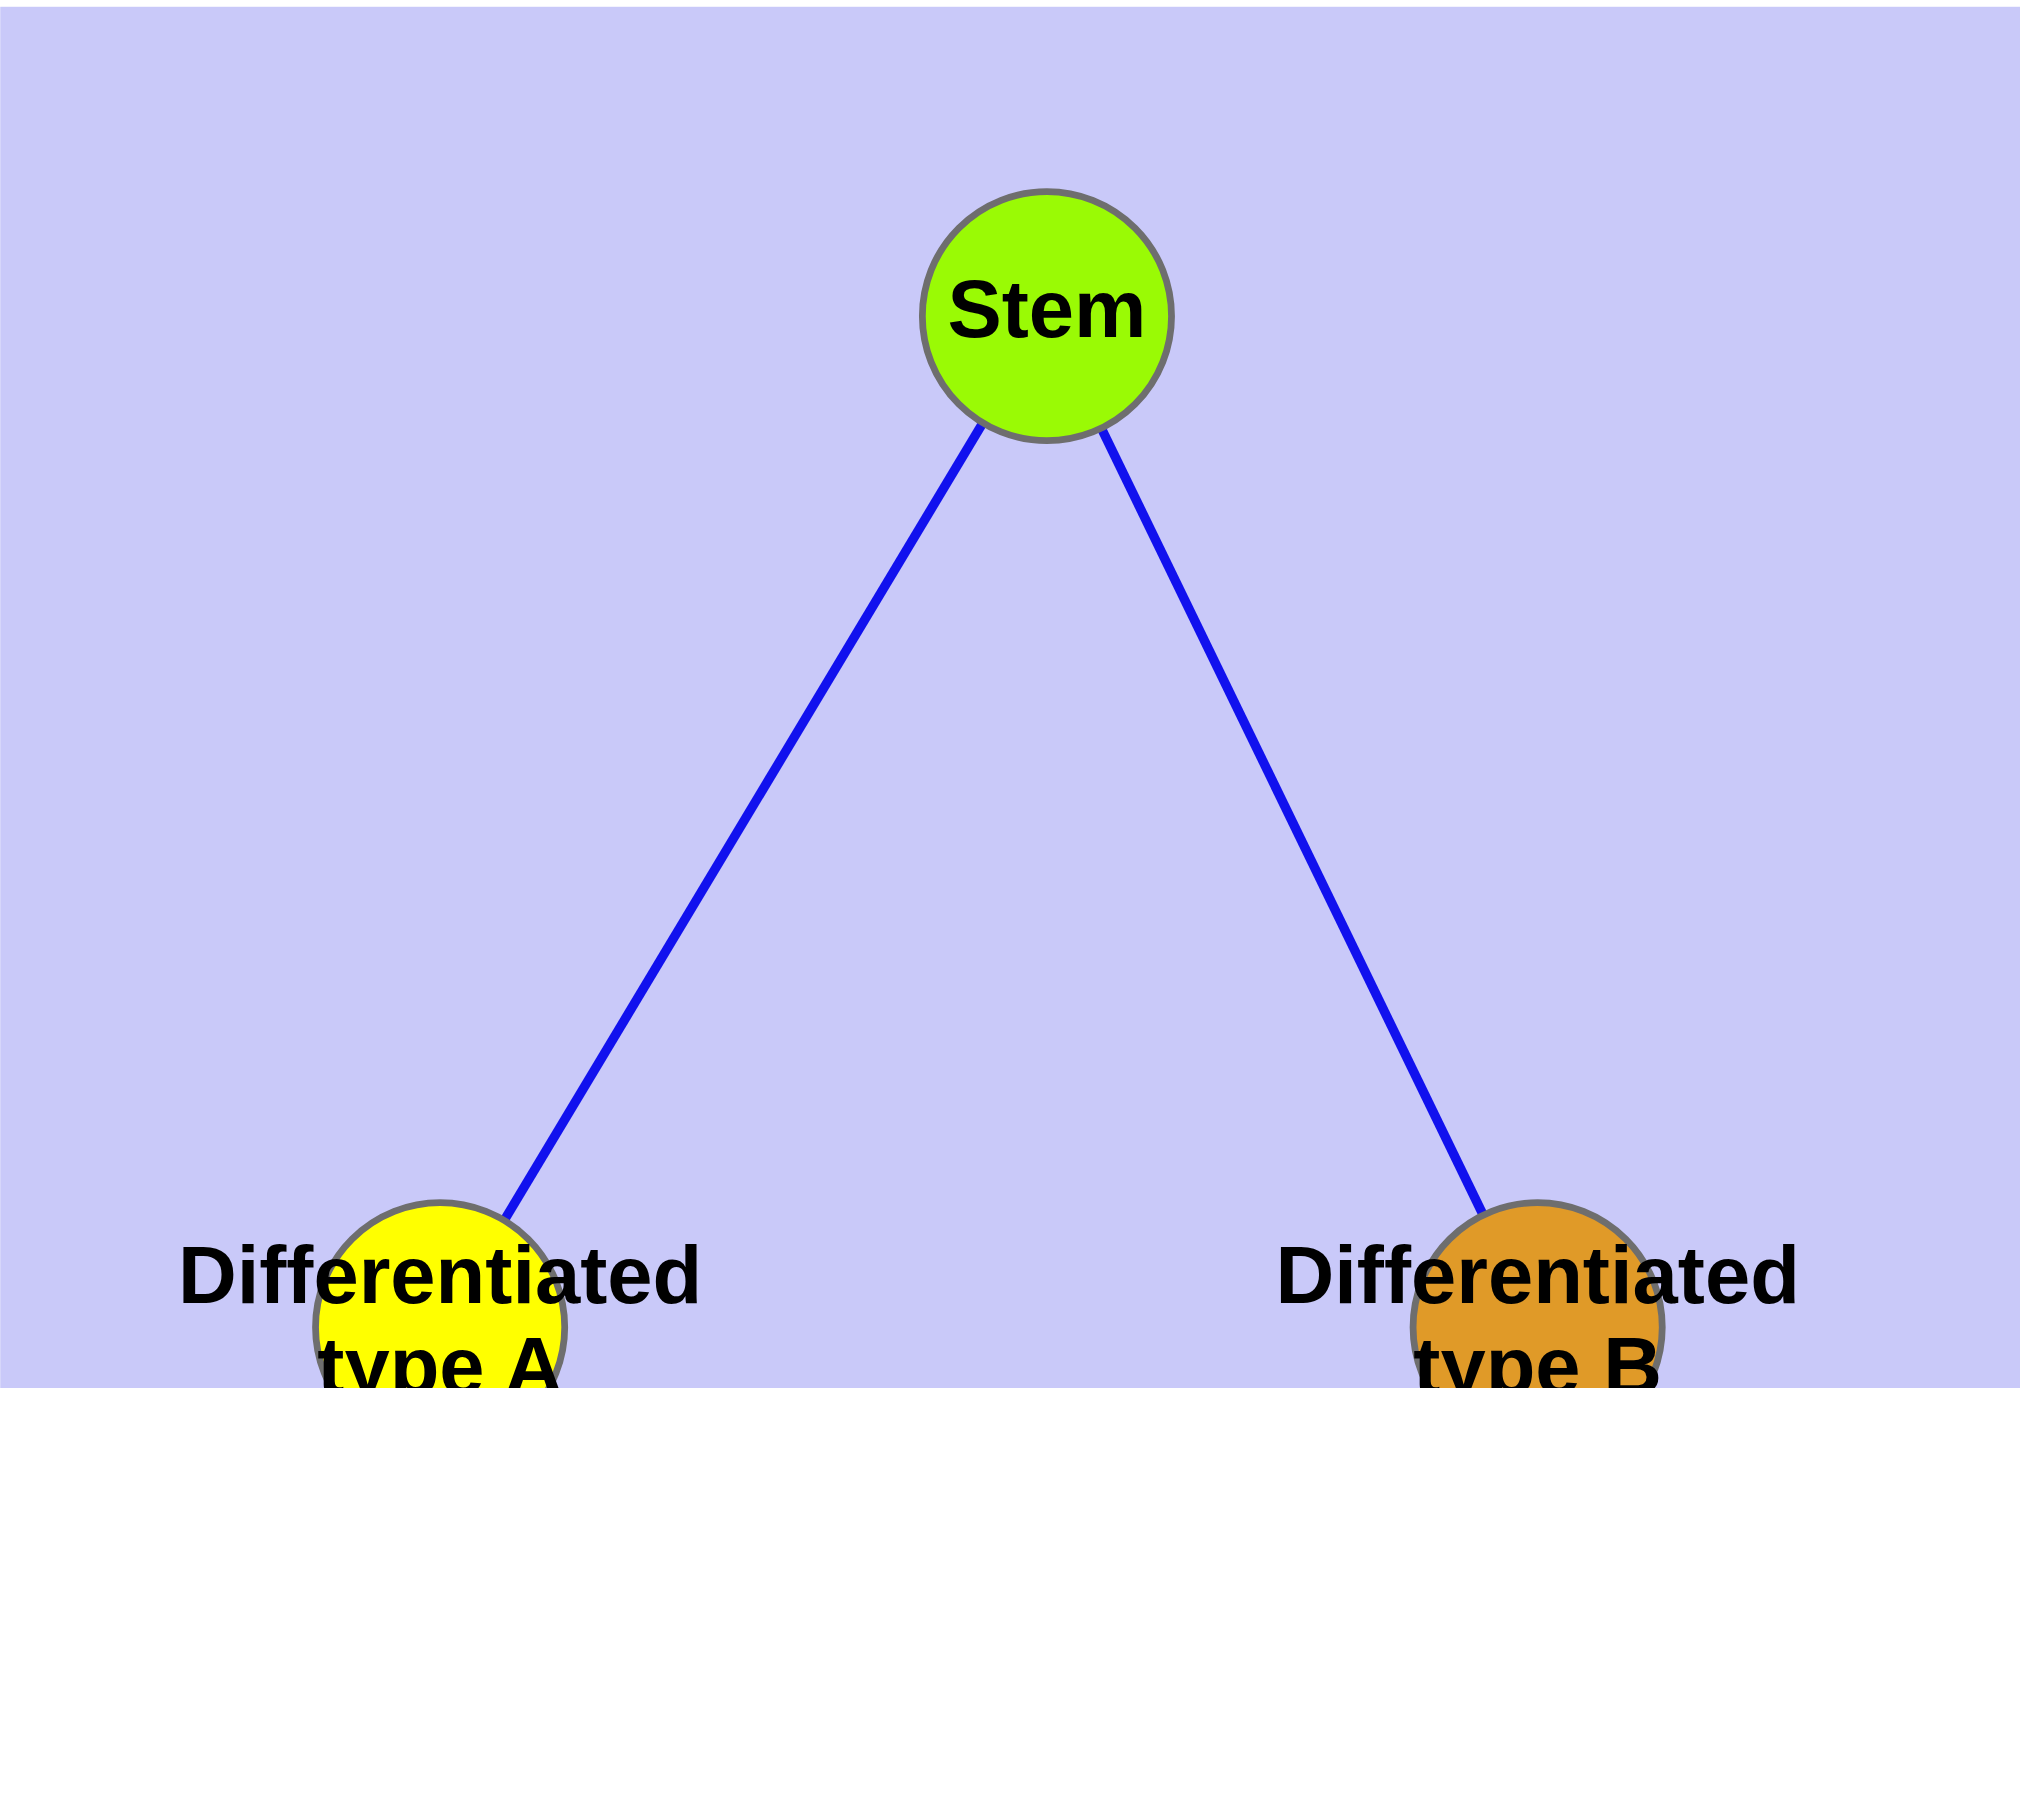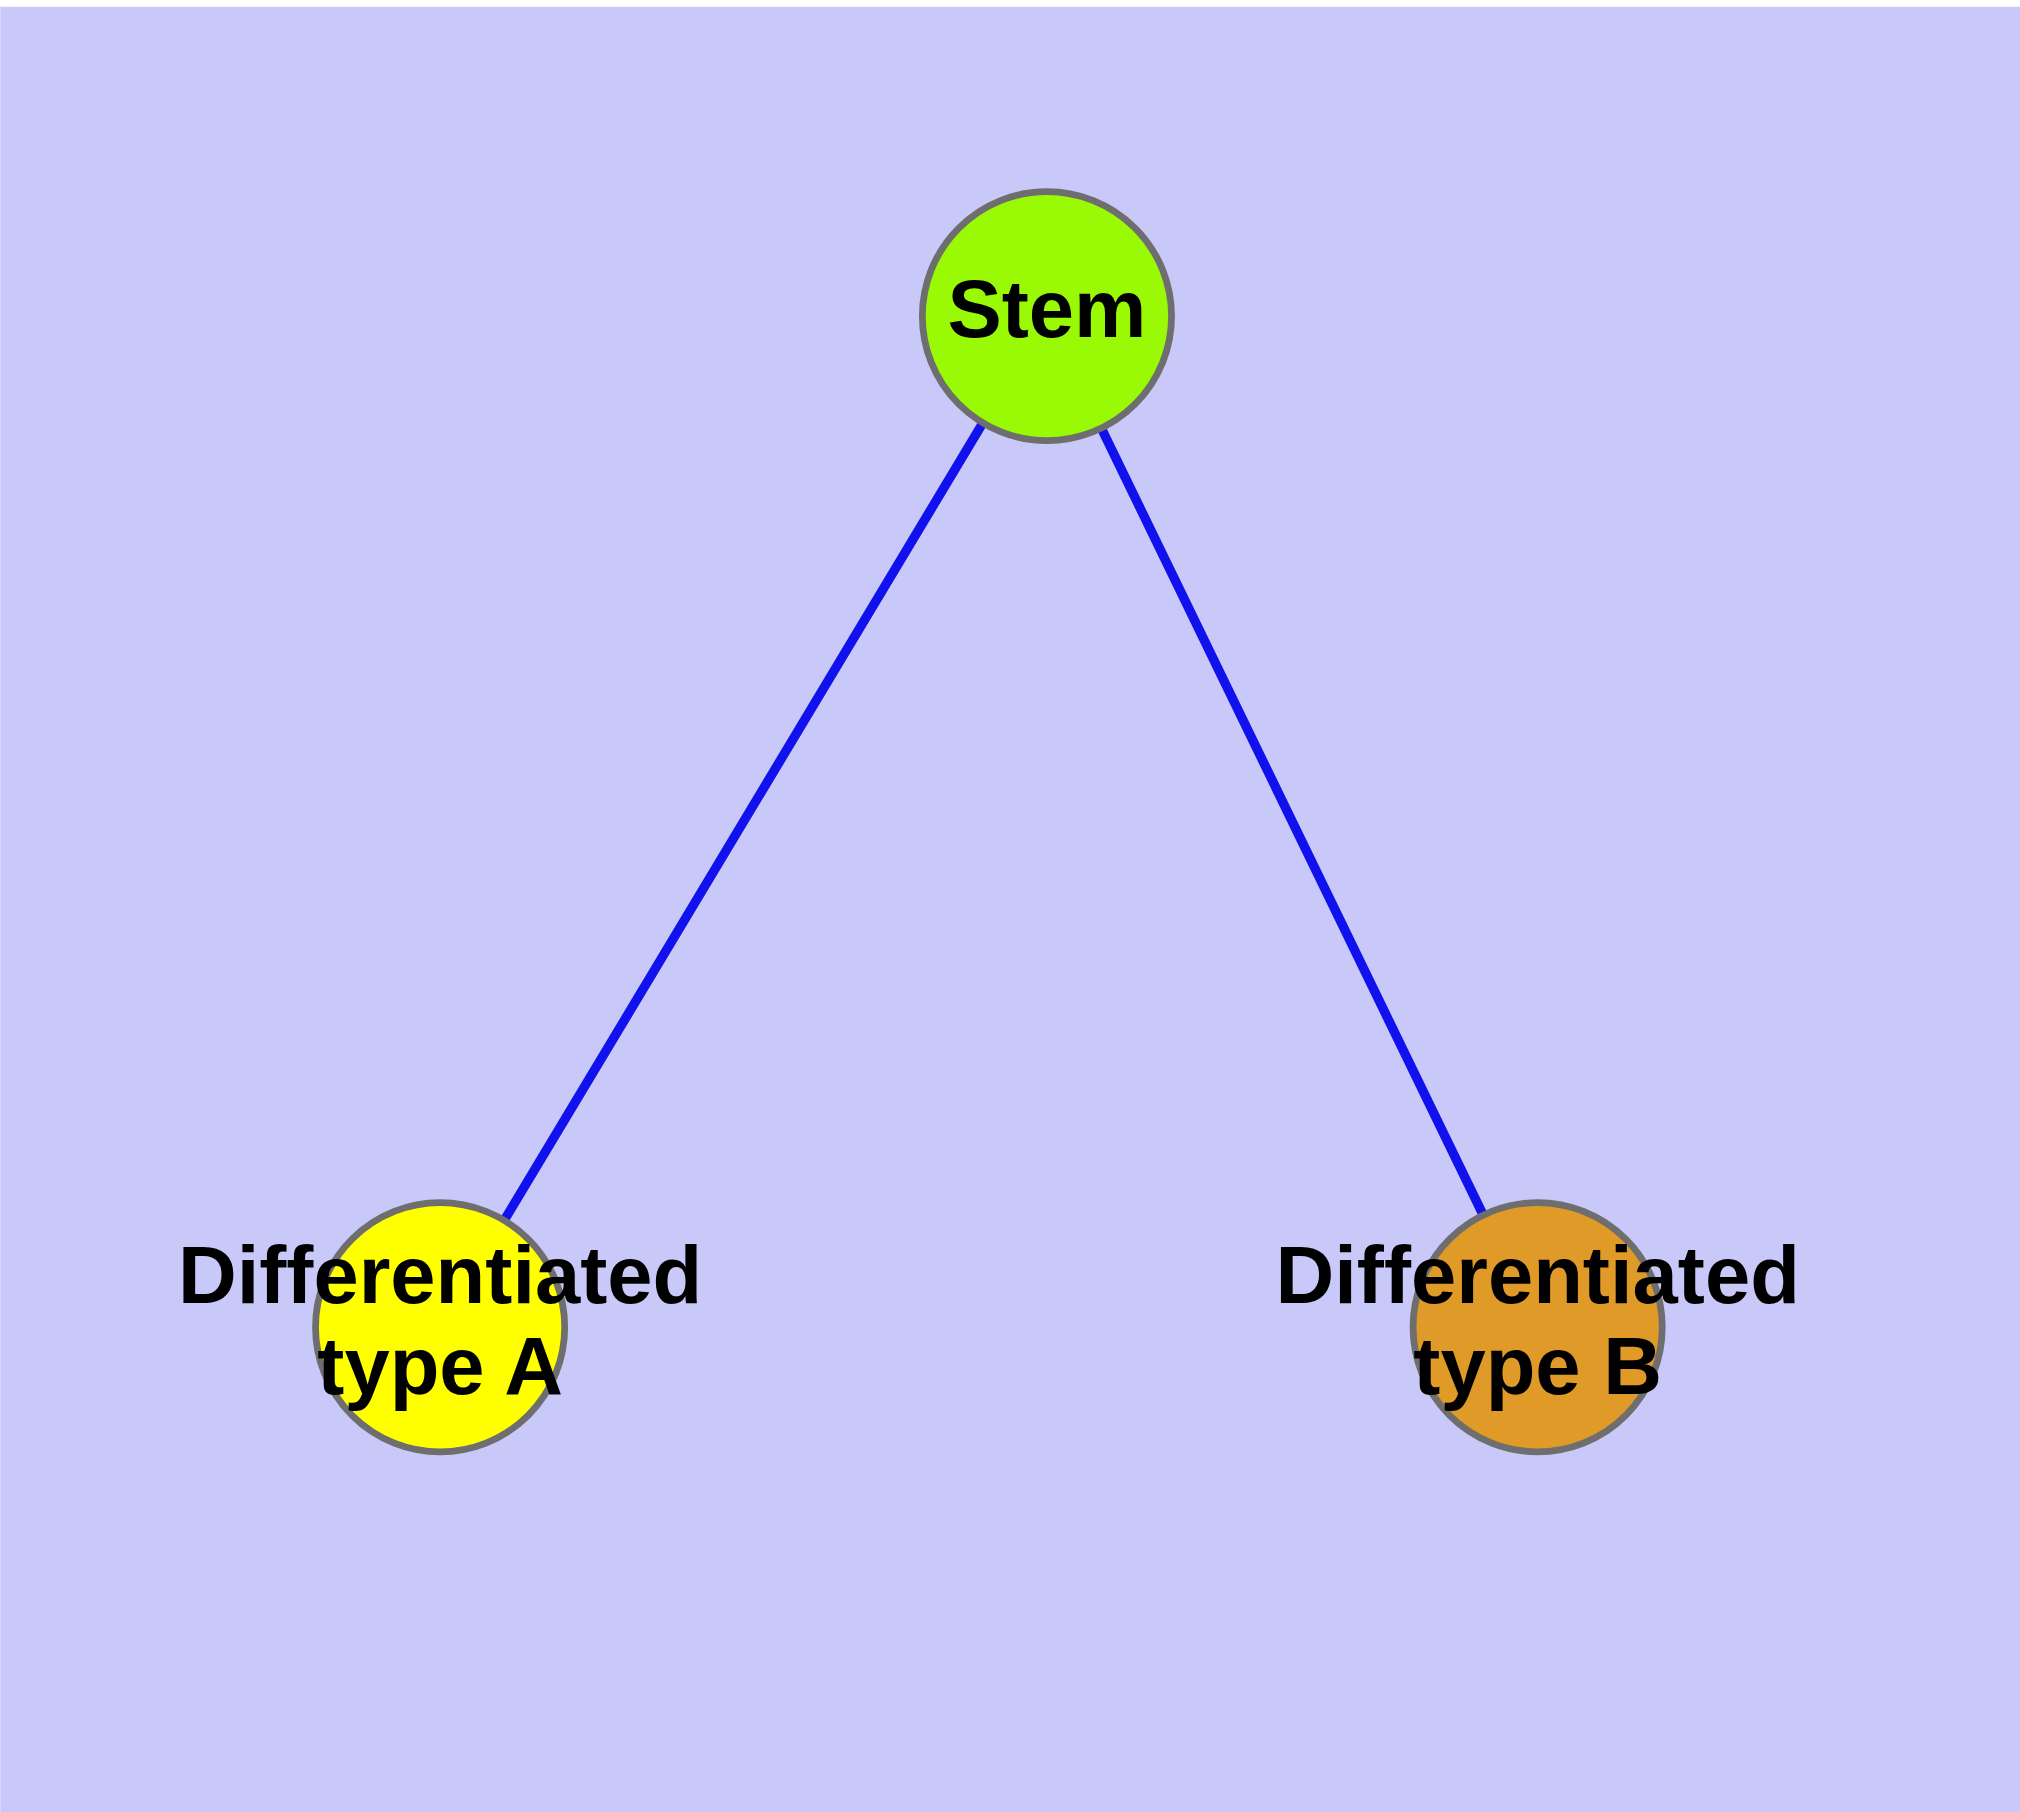--- a/index.html
+++ b/index.html
@@ -30,21 +30,21 @@
     font-family: "Liberation Sans", sans-serif;
     font-weight: bold;
     fill: #000000;
     text-anchor: middle;
     dominant-baseline: middle;
   }
 </style>
 </head>
 <body>
 
-<div id="canvas" style="width: 2021px; height: 1812px;">
+<div id="canvas" style="width: 2021px; height: 1388px;">
   <svg id="graph-svg" viewBox="0 0 2384 2138" xmlns="http://www.w3.org/2000/svg" style="width: 2021px; height: 1812px;">
     <rect id="bg-strip" x="0" y="0" width="2384" height="8" fill="#ffffff"></rect>
     <rect id="bg-rect" x="0" y="8" width="2384" height="2130" fill="#c9c9f9"></rect>
     <g id="edge-layer">
         <line x1="1158.324384663602" y1="500.756995944585" x2="595.6756153363981" y2="1438.243004055415" stroke="#1111ee" stroke-width="11" stroke-linecap="butt"></line>
         <line x1="1300.0571270376229" y1="507.04689560601764" x2="1748.9428729623771" y2="1431.9531043939824" stroke="#1111ee" stroke-width="11" stroke-linecap="butt"></line>
       </g>
     <g id="node-layer">
         <g>
           <circle cx="1235" cy="373" r="147" fill="#9afa05" stroke="#6e6e6e" stroke-width="8"></circle>

